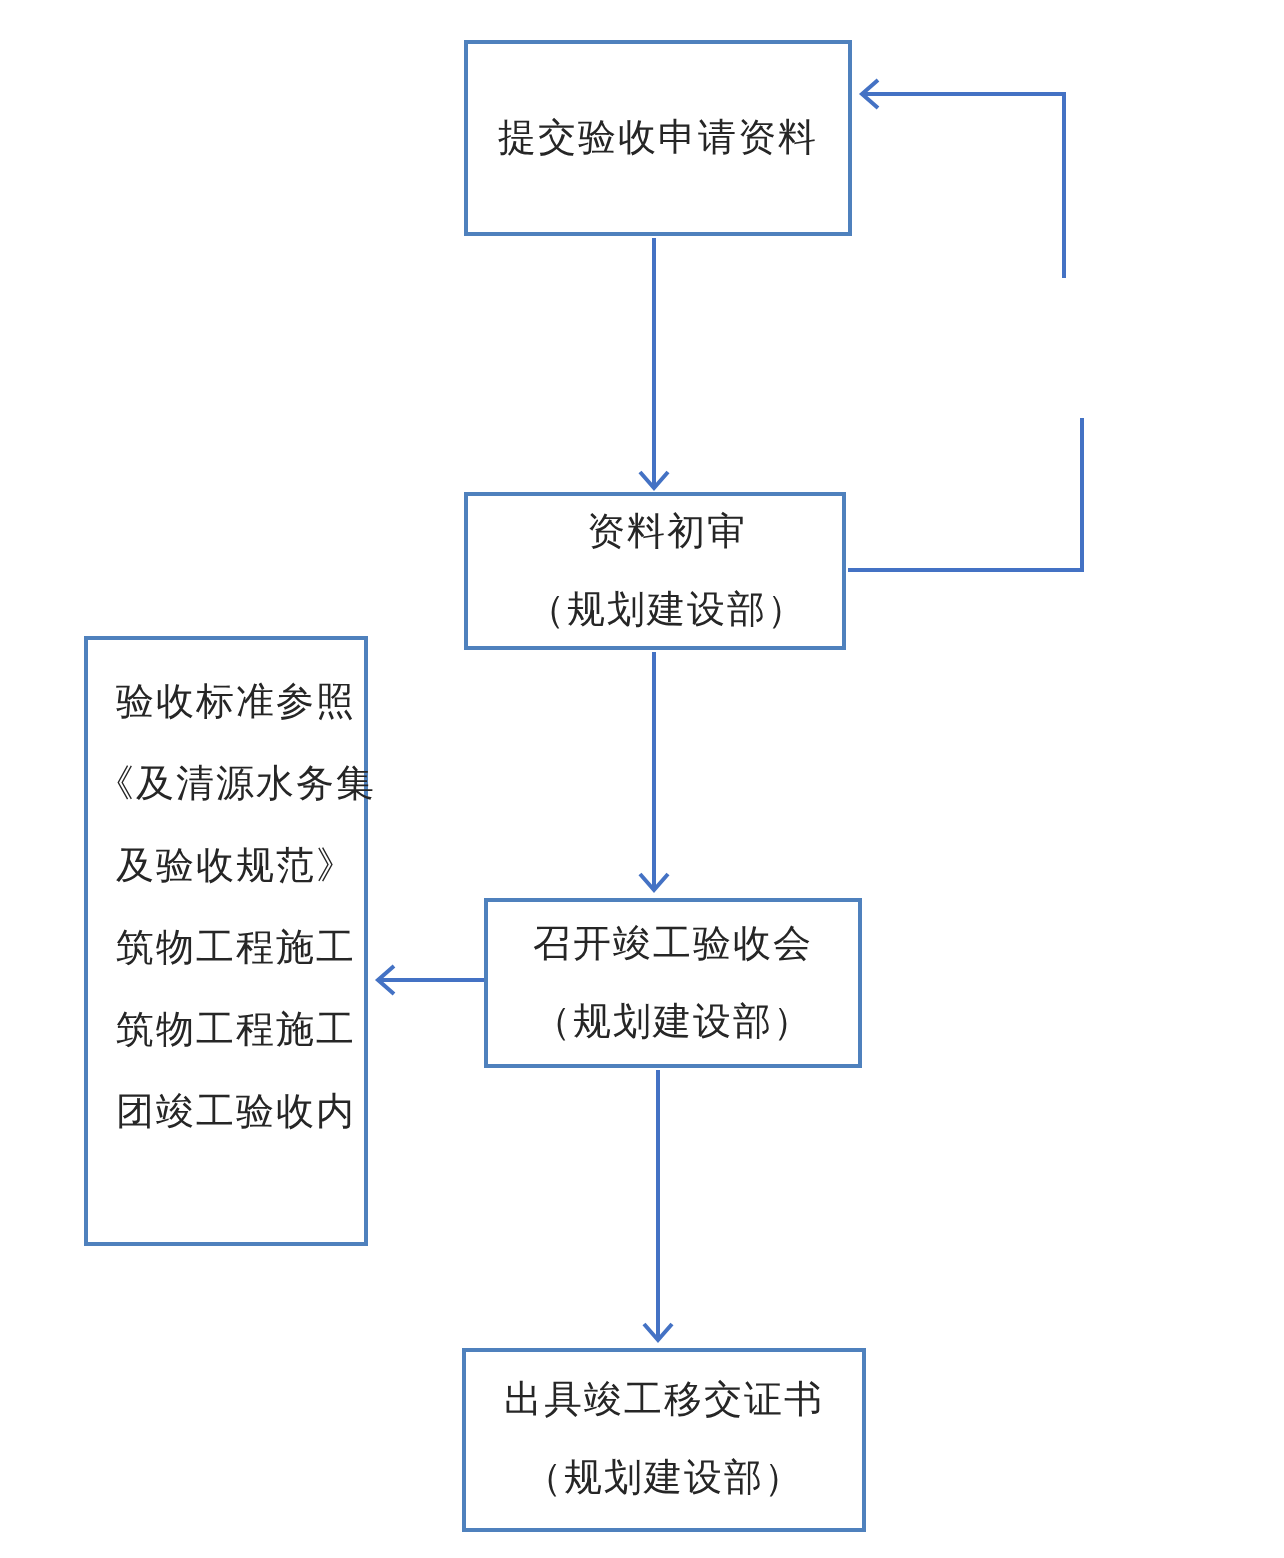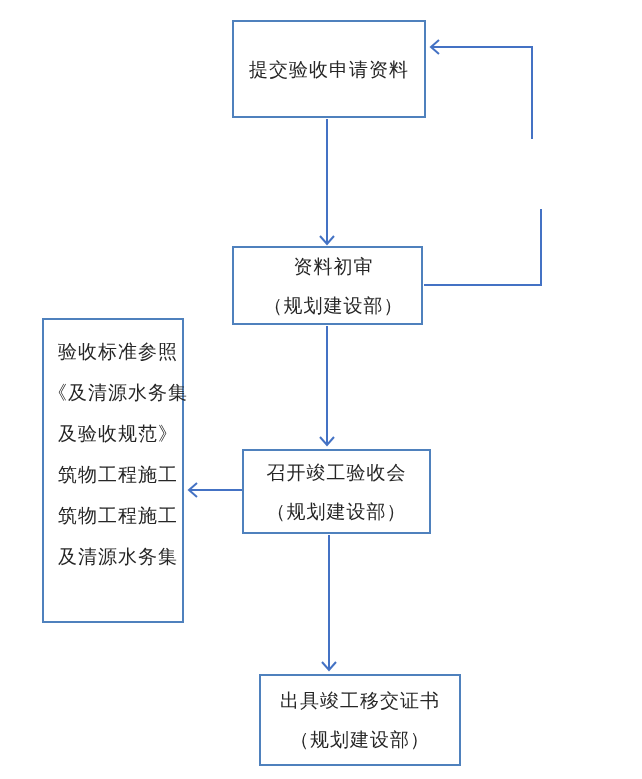--- a/index.html
+++ b/index.html
@@ -20,21 +20,21 @@
   .node .nline { white-space: nowrap; }
   #node-submit      { left: 232px; top: 20px;  width: 194px; height: 98px; }
   #node-fail        { left: 468px; top: 140px; width: 124px; height: 68px; }
   #node-review      { left: 232px; top: 246px; width: 191px; height: 79px; padding-left: 12px; }
   #node-standards   {
     left: 42px; top: 318px; width: 142px; height: 305px;
     justify-content: flex-start; align-items: center;
     row-gap: 1px; padding: 11px 2px 0 12px; line-height: 40px;
   }
   #node-meeting     { left: 242px; top: 449px; width: 189px; height: 85px; justify-content: center; }
-  #node-certificate { left: 231px; top: 674px; width: 202px; height: 92px; margin-left: 28px; }
+  #node-certificate { left: 231px; top: 674px; width: 202px; height: 92px; }
 </style>
 </head>
 <body>
 
 <div class="canvas">
 
   <svg class="connectors" width="642" height="779" viewBox="0 0 642 779" xmlns="http://www.w3.org/2000/svg">
     <path d="M327 119 L327 244 M320 236 L327 244 L334 236"></path>
     <path d="M327 326 L327 445 M320 437 L327 445 L334 437"></path>
     <path d="M329 535 L329 670 M322 662 L329 670 L336 662"></path>
@@ -52,21 +52,21 @@
     <div class="nline">资料初审</div>
     <div class="nline">（规划建设部）</div>
   </div>
 
   <div class="node" id="node-standards">
     <div class="nline">验收标准参照</div>
     <div class="nline">《及清源水务集</div>
     <div class="nline">及验收规范》</div>
     <div class="nline">筑物工程施工</div>
     <div class="nline">筑物工程施工</div>
-    <div class="nline">及清源水务集</div>
+    <div class="nline">团竣工验收内</div>
   </div>
 
   <div class="node" id="node-meeting">
     <div class="nline">召开竣工验收会</div>
     <div class="nline">（规划建设部）</div>
   </div>
 
   <div class="node" id="node-certificate">
     <div class="nline">出具竣工移交证书</div>
     <div class="nline">（规划建设部）</div>

